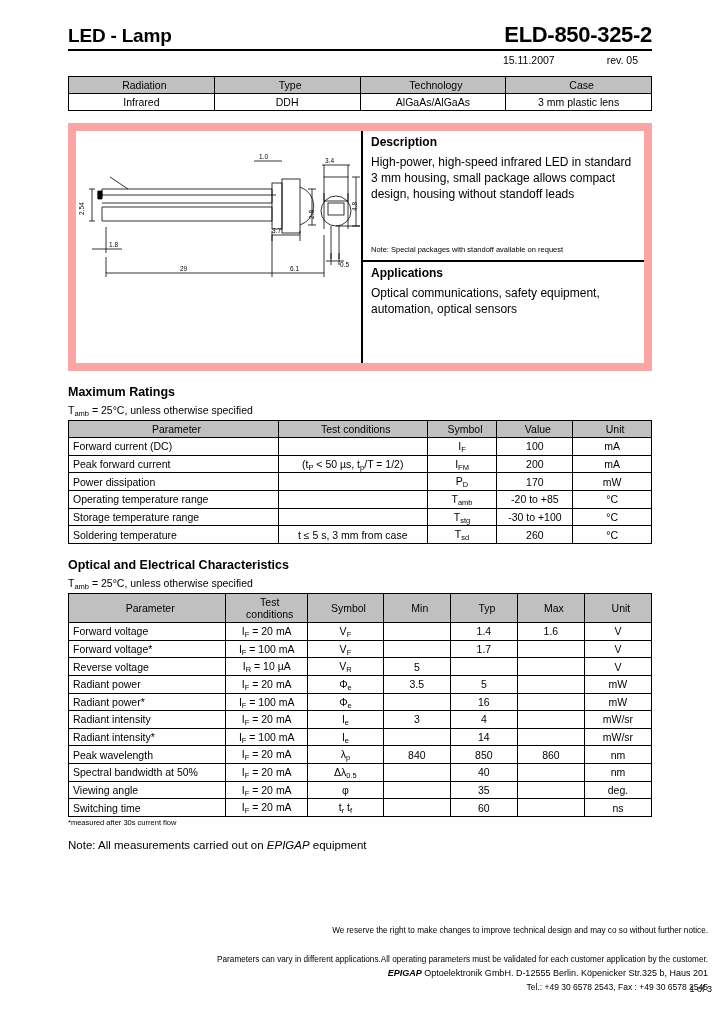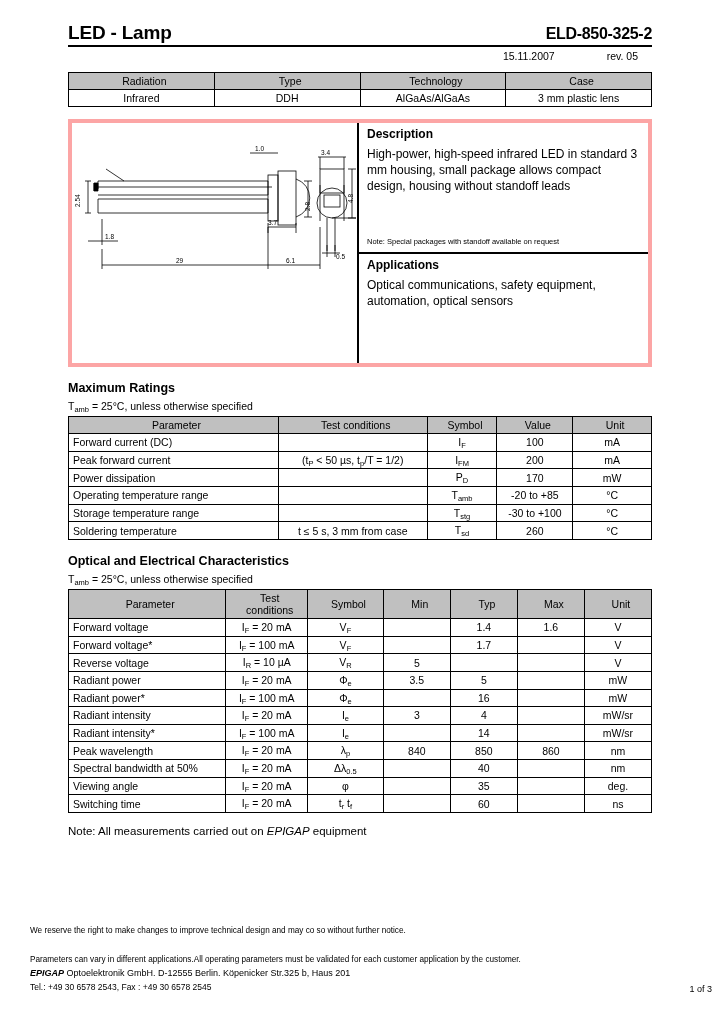--- a/index.html
+++ b/index.html
@@ -25,21 +25,21 @@
     align-items: baseline;
     justify-content: space-between;
     padding: 0 38px 0 38px;
   }
   .doc-title {
     font-size: 19px;
     font-weight: bold;
     letter-spacing: -0.2px;
   }
   .doc-part {
-    font-size: 16px;
+    font-size: 22px;
     font-weight: bold;
     letter-spacing: -0.3px;
   }
   .header-rule {
     margin: 1px 38px 0 38px;
     border-bottom: 2.5px solid #000;
   }
   .subheader {
     display: flex;
     justify-content: flex-end;
@@ -65,21 +65,21 @@
   thead td, thead th { background: #c0c0c0; padding-left: 10px; }
   .tbl-wrap { margin: 0 38px; }
   .tbl-wrap.top { margin-top: 10px; }
   .left { text-align: left; }
   sub { font-size: 7.5px; vertical-align: baseline; position: relative; top: 2px; }
 
   
   .info-block {
     margin: 12px 38px 0 38px;
     display: flex;
-    border: 4px solid #fca5a5;
+    border: 8px solid #fca5a5;
     height: 248px;
   }
   .drawing-cell {
     width: 287px;
     border-right: 2px solid #000;
     position: relative;
     background: #fff;
   }
   .text-cell {
     flex: 1;
@@ -126,23 +126,23 @@
     font-size: 7.5px;
   }
   .note-line {
     margin: 12px 38px 0 38px;
     font-size: 11.5px;
   }
   .note-line i { font-style: italic; }
   
   .footer {
     position: absolute;
-    left: 30px; right: 20px;
+    left: 30px; right: 12px;
     bottom: 18px;
-    text-align: left;
+    text-align: right;
     font-size: 8.2px;
     line-height: 1.55;
   }
   .footer .l2 { font-size: 8.2px; margin-top: 16px; }
   .footer .l3 { font-size: 9px; }
   .footer .l3 b { font-style: italic; }
   .footer .l4 { font-size: 8.5px; }
   .pagenum {
     position: absolute;
     right: 8px;
@@ -473,20 +473,21 @@
             <td>I<sub>F</sub> = 20 mA</td>
             <td>t<sub>r</sub> t<sub>f</sub></td>
             <td></td>
             <td>60</td>
             <td></td>
             <td>ns</td>
           </tr>
         </tbody>
     </table>
   </div>
+  <div class="foot-note">*measured after 30s current flow</div>
 
   <div class="note-line">
     <span>Note: All measurements carried out on </span><i>EPIGAP</i><span> equipment</span>
   </div>
 
   <div class="footer">
     <div class="l1">We reserve the right to make changes to improve technical design and may co so without further notice.</div>
     <div class="l2">Parameters can vary in different applications.All operating parameters must be validated for each customer application by the customer.</div>
     <div class="l3"><b>EPIGAP</b><span> Optoelektronik GmbH. D-12555 Berlin. Köpenicker Str.325 b, Haus 201</span></div>
     <div class="l4">Tel.: +49 30 6578 2543, Fax : +49 30 6578 2545</div>

